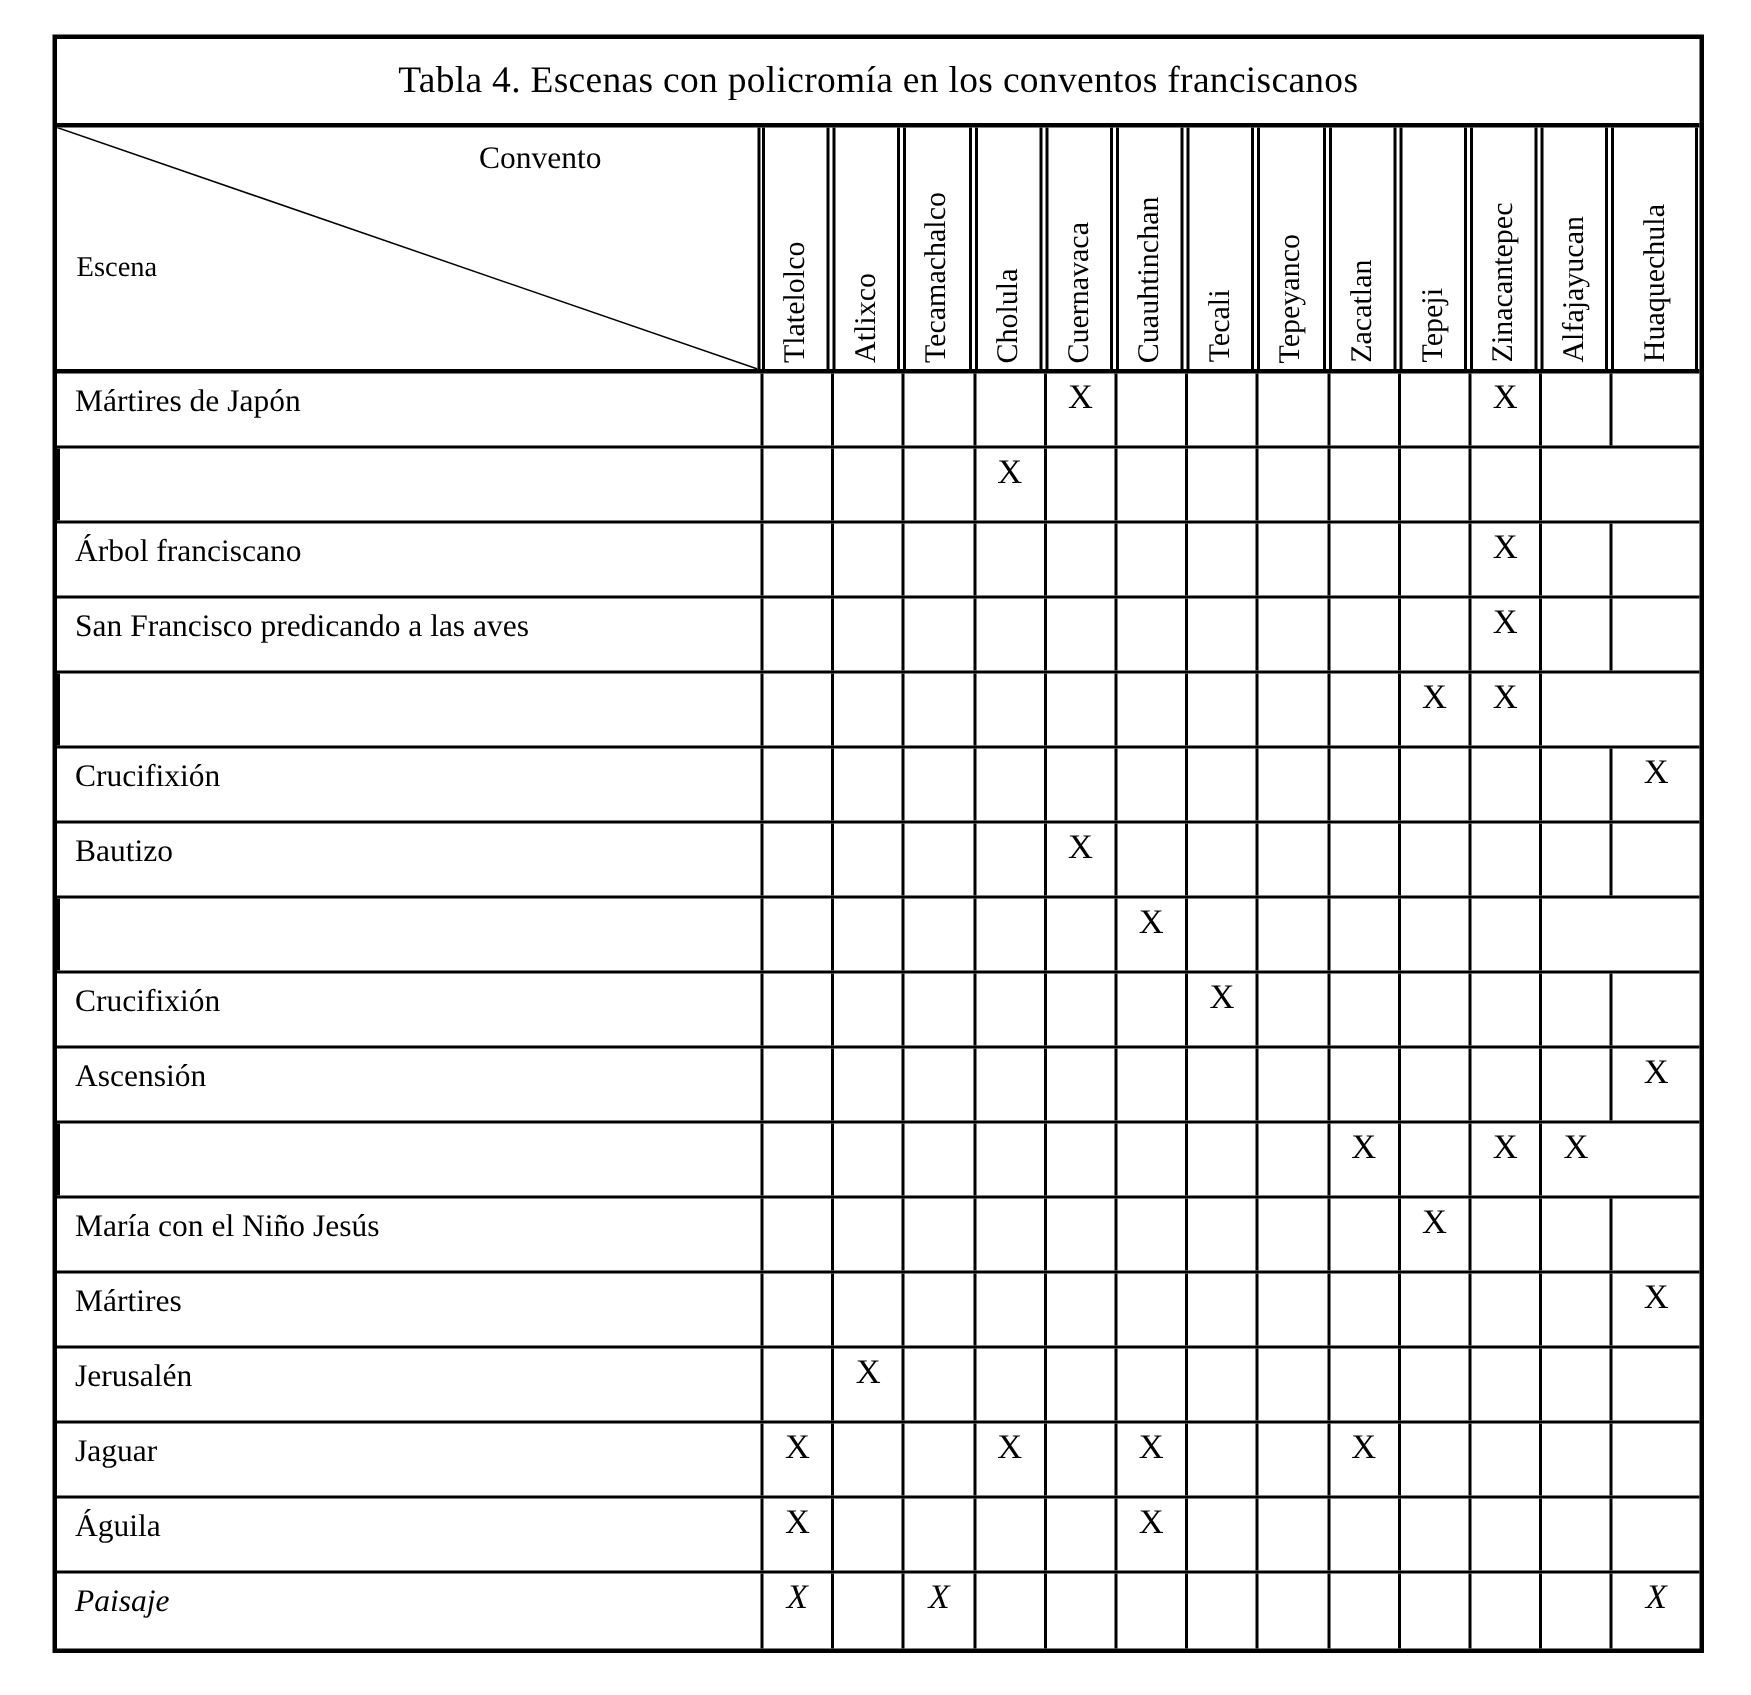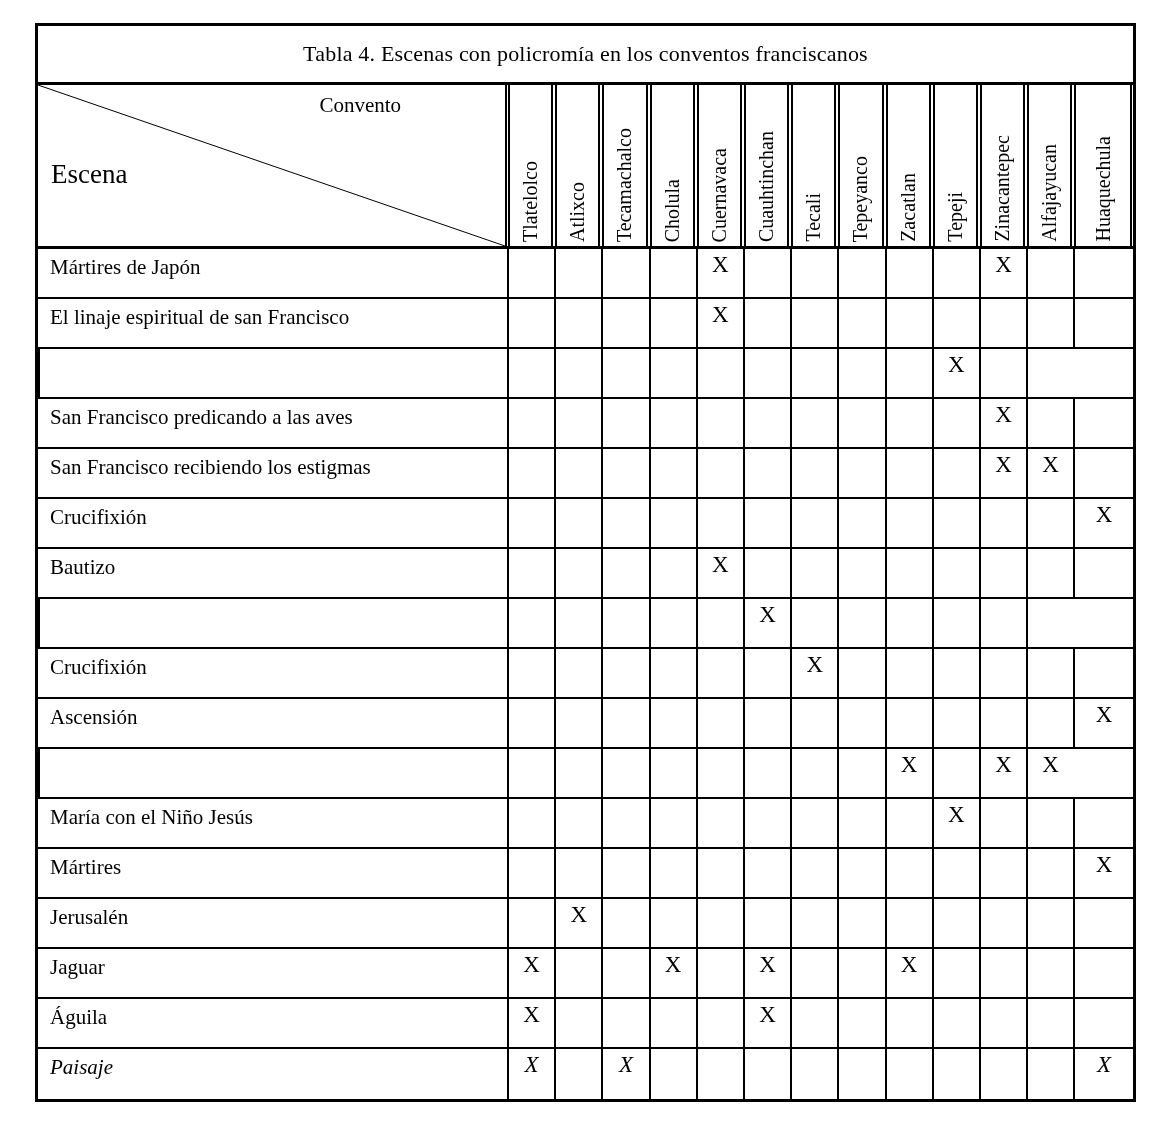--- a/index.html
+++ b/index.html
@@ -10,34 +10,34 @@
   }
   .table {
     position:absolute; left:35px; top:23px; width:1101px; height:1079px;
     border:3px solid #000; box-sizing:border-box;
     display:flex; flex-direction:column; background:#fff;
     --cols:469px repeat(12,47.2px) minmax(0,1fr);
   }
   .title-row {
     height:59px; flex:0 0 auto; border-bottom:3px solid #000; box-sizing:border-box;
     display:flex; align-items:center; justify-content:center;
-    font-size:22px; letter-spacing:0.2px;
+    font-size:25px; letter-spacing:0.2px;
   }
   .header-row {
     height:164px; flex:0 0 auto; border-bottom:3px solid #000; box-sizing:border-box;
     display:grid; grid-template-columns:var(--cols);
   }
   .corner-cell { position:relative; box-sizing:border-box; border-right:2px solid #000; }
   .corner-cell svg { position:absolute; left:0; top:0; width:100%; height:100%; display:block; }
   .corner-top {
     position:absolute; top:8px; left:69%; transform:translateX(-50%);
     font-size:21px; white-space:nowrap;
   }
   .corner-bottom {
-    position:absolute; bottom:56px; left:13px; font-size:27px; white-space:nowrap;
+    position:absolute; bottom:56px; left:13px; font-size:19px; white-space:nowrap;
   }
   .hcell {
     box-sizing:border-box; border-left:2px solid #000; border-right:2px solid #000;
     margin:0 1px;
     display:flex; align-items:flex-end; justify-content:center;
     padding-bottom:4px; overflow:hidden;
   }
   .vtext {
     writing-mode:vertical-rl; transform:rotate(180deg);
     font-size:20px; line-height:1.05; white-space:nowrap;
@@ -125,36 +125,36 @@
         <div class="mark-cell"></div>
         <div class="mark-cell"></div>
         <div class="mark-cell"></div>
         <div class="mark-cell"></div>
         <div class="mark-cell"></div>
         <div class="mark-cell">X</div>
         <div class="mark-cell"></div>
         <div class="mark-cell"></div>
       </div>
       <div class="trow">
-        <div class="label-cell">El linaje espiritual de san Francisco</div>
-        <div class="mark-cell"></div>
-        <div class="mark-cell"></div>
-        <div class="mark-cell"></div>
-        <div class="mark-cell"></div>
-        <div class="mark-cell">X</div>
-        <div class="mark-cell"></div>
-        <div class="mark-cell"></div>
-        <div class="mark-cell"></div>
-        <div class="mark-cell"></div>
-        <div class="mark-cell"></div>
-        <div class="mark-cell"></div>
-        <div class="mark-cell"></div>
-        <div class="mark-cell"></div>
-      </div>
-      <div class="trow">
+        <div class="mark-cell"></div>
+        <div class="mark-cell"></div>
+        <div class="mark-cell"></div>
+        <div class="mark-cell"></div>
+        <div class="mark-cell">X</div>
+        <div class="mark-cell"></div>
+        <div class="mark-cell"></div>
+        <div class="mark-cell"></div>
+        <div class="mark-cell"></div>
+        <div class="mark-cell"></div>
+        <div class="mark-cell"></div>
+        <div class="mark-cell"></div>
+        <div class="mark-cell"></div>
+      </div>
+      <div class="trow">
+        <div class="label-cell">Árbol franciscano</div>
         <div class="mark-cell"></div>
         <div class="mark-cell"></div>
         <div class="mark-cell"></div>
         <div class="mark-cell"></div>
         <div class="mark-cell"></div>
         <div class="mark-cell"></div>
         <div class="mark-cell"></div>
         <div class="mark-cell"></div>
         <div class="mark-cell"></div>
         <div class="mark-cell"></div>
@@ -172,21 +172,20 @@
         <div class="mark-cell"></div>
         <div class="mark-cell"></div>
         <div class="mark-cell"></div>
         <div class="mark-cell"></div>
         <div class="mark-cell"></div>
         <div class="mark-cell">X</div>
         <div class="mark-cell"></div>
         <div class="mark-cell"></div>
       </div>
       <div class="trow">
-        <div class="label-cell">San Francisco recibiendo los estigmas</div>
         <div class="mark-cell"></div>
         <div class="mark-cell"></div>
         <div class="mark-cell"></div>
         <div class="mark-cell"></div>
         <div class="mark-cell"></div>
         <div class="mark-cell"></div>
         <div class="mark-cell"></div>
         <div class="mark-cell"></div>
         <div class="mark-cell"></div>
         <div class="mark-cell"></div>

